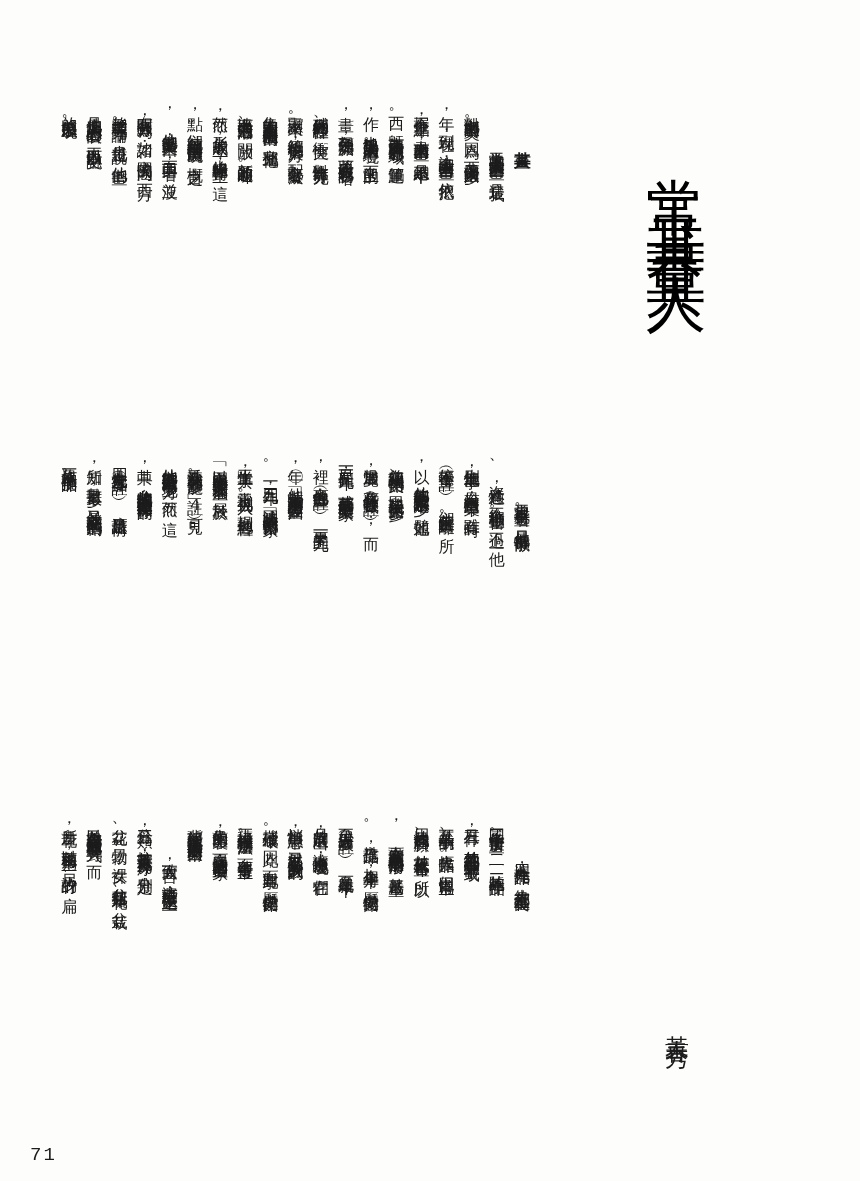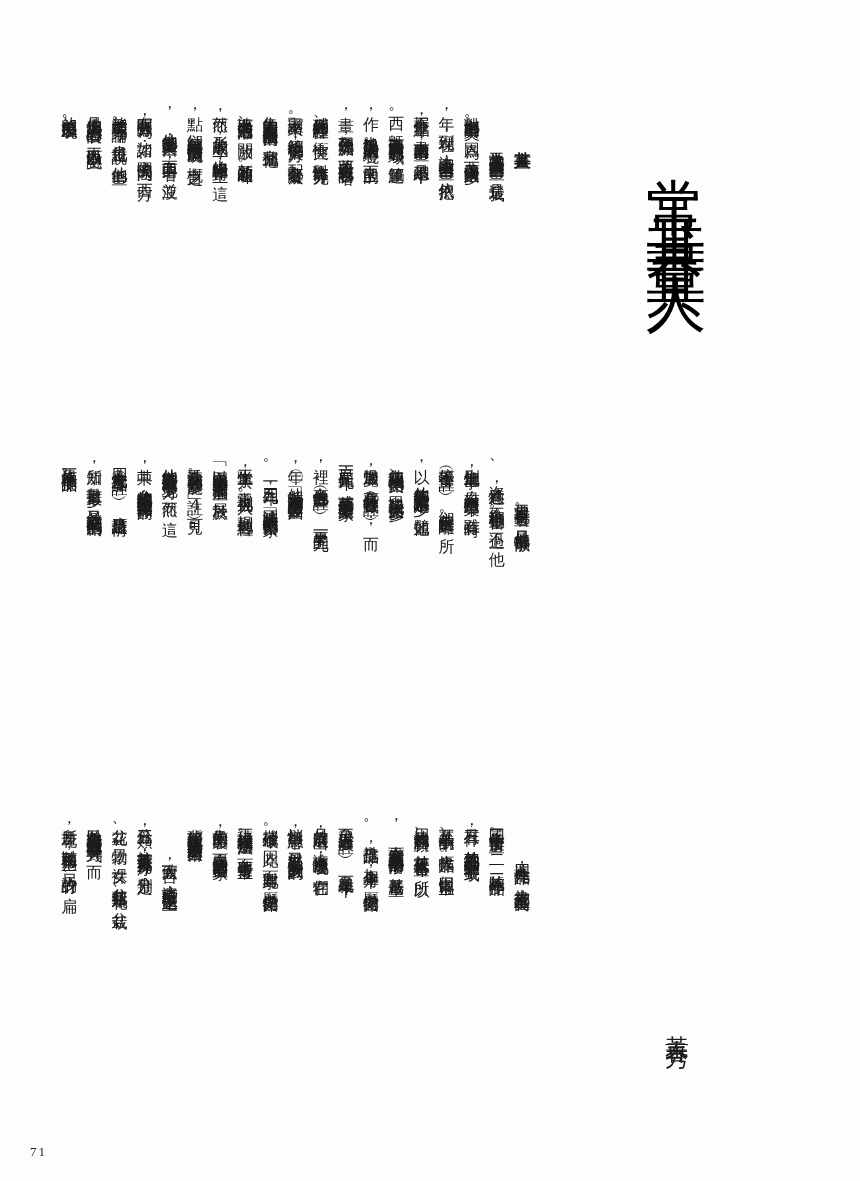--- a/index.html
+++ b/index.html
@@ -35,22 +35,22 @@
     font-size:60px;letter-spacing:20px;color:#000;
     font-weight:400;
   }
   .author{
     position:absolute;left:661px;top:1016px;height:110px;
     writing-mode:vertical-rl;text-orientation:upright;
     font-size:24px;letter-spacing:5px;color:var(--ink);
   }
   .page-number{
     position:absolute;left:30px;top:1144px;
-    font-size:13px;letter-spacing:2px;color:var(--ink);
-    font-family:Liberation Serif, serif;
+    font-size:19px;letter-spacing:2px;color:var(--ink);
+    font-family:Liberation Mono, monospace;
   }
 </style>
 </head>
 <body>
 
 <div class="page">
 
   <div class="title-calligraphy">常玉其畫其人</div>
 
   <div class="author">黃春秀</div>

